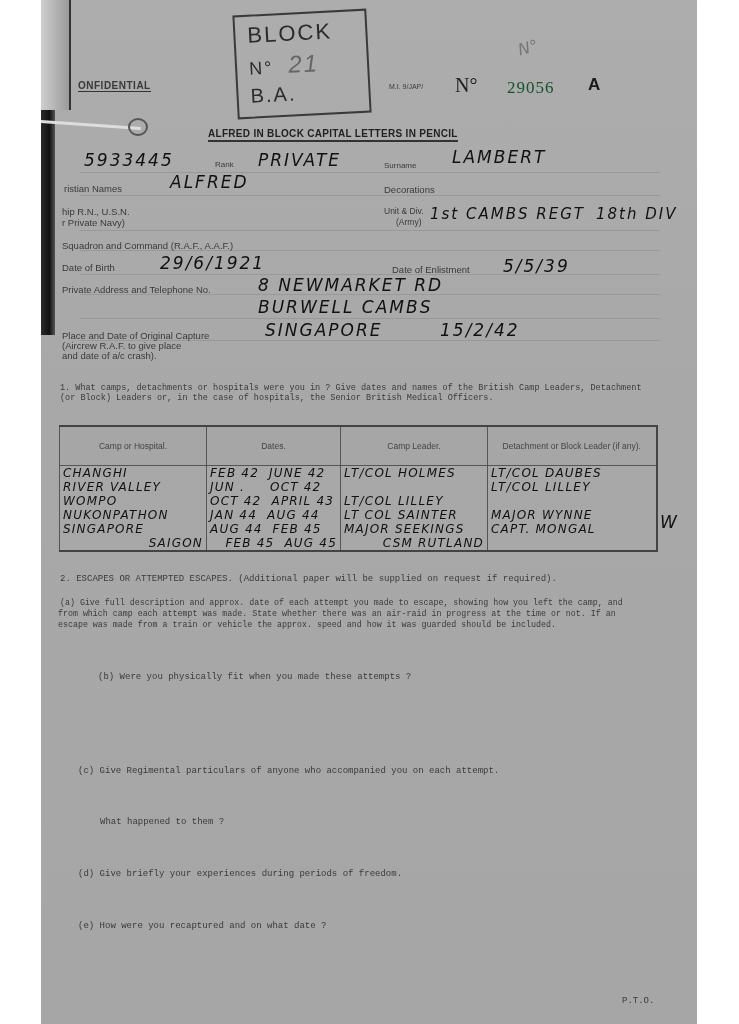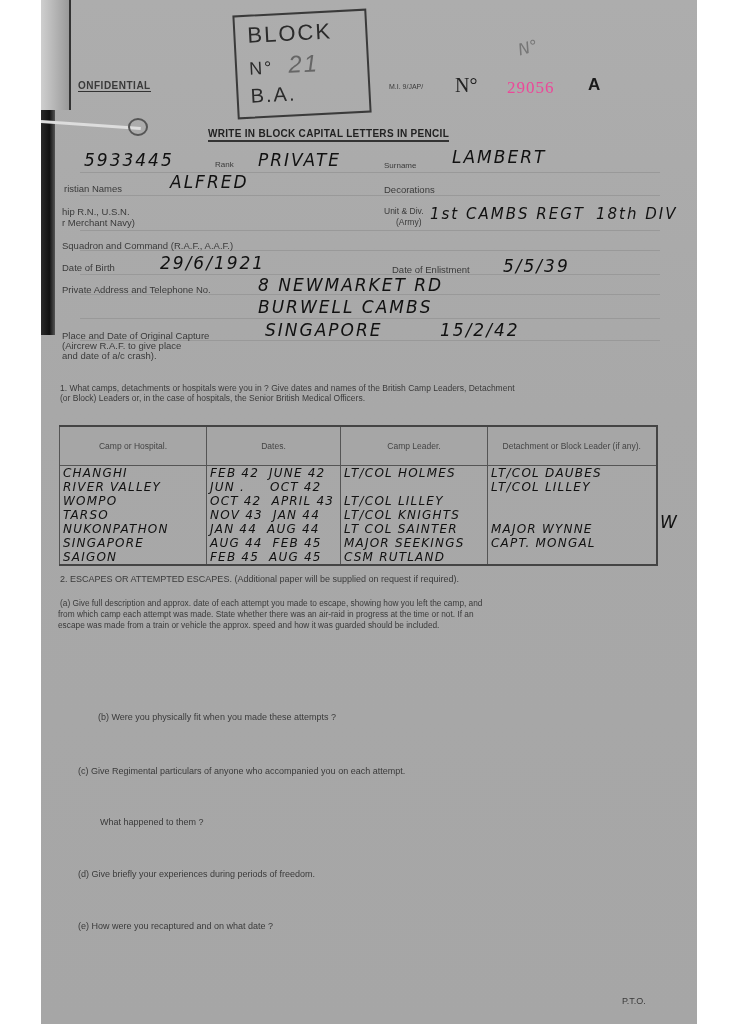--- a/index.html
+++ b/index.html
@@ -45,23 +45,23 @@
   }
   table.camps th {
     height: 36px; font-weight: normal; font-family: "Liberation Sans", sans-serif; font-size: 8.5px; color: #444;
     border: 1px solid #555; vertical-align: middle; text-align: center; background: #a6a6a6;
   }
   table.camps td {
     border-left: 1px solid #555; border-right: 1px solid #555; padding: 0 3px;
     font-family: "DejaVu Sans", sans-serif; font-size: 12px; font-style: italic; color: #111; height: 14px; line-height: 14px;
     letter-spacing: 1.2px; white-space: nowrap; overflow: visible;
   }
-  table.camps tr:last-child td { border-bottom: 2px solid #444; }
+  table.camps tr:last-child td { border-bottom: 2px solid #444; text-align: right; }
   table.camps { border-top: 2px solid #444; border-right: 2px solid #444; }
-  .q { font-family: Liberation Sans, sans-serif; font-size: 9px; color: #3a3a3a; }
+  .q { font-family: Liberation Mono, monospace; font-size: 9px; color: #3a3a3a; }
 </style>
 </head>
 <body>
 
 <div class="page"></div>
 <div class="binder"></div>
 <div class="binder-light"></div>
 <div class="tag-string"></div>
 <div class="tag-knot"></div>
 
@@ -71,39 +71,39 @@
     <span>N°</span>
     <span style="color:#666;font-style:italic;font-size:24px;margin-left:8px;">21</span>
   </div>
   <div class="line" style="top:68px;font-size:20px;">B.A.</div>
 </div>
 <div class="abs" style="left:518px;top:38px;color:#777;font-style:italic;font-size:16px;transform:rotate(-15deg);font-family:'DejaVu Sans',sans-serif;">N°</div>
 
 <div class="abs print" style="left:78px;top:80px;font-size:10px;font-weight:bold;letter-spacing:0.5px;border-bottom:1px solid #333;">ONFIDENTIAL</div>
 <div class="abs print" style="left:389px;top:83px;font-size:7px;">M.I. 9/JAP/</div>
 <div class="abs" style="left:455px;top:74px;font-family:'Liberation Serif',serif;font-size:20px;color:#222;">N°</div>
-<div class="abs" style="left:507px;top:78px;font-family:'Liberation Serif',serif;font-size:17px;color:#ec4899;letter-spacing:1px;">29056</div>
+<div class="abs" style="left:507px;top:78px;font-family:'Liberation Serif',serif;font-size:17px;color:#14532d;letter-spacing:1px;">29056</div>
 <div class="abs" style="left:588px;top:75px;font-family:'Liberation Sans',sans-serif;font-weight:bold;font-size:17px;color:#1a1a1a;">A</div>
-<div class="abs heading">WRITE IN BLOCK CAPITAL LETTERS IN PENCIL</div>
+<div class="abs heading">ALFRED IN BLOCK CAPITAL LETTERS IN PENCIL</div>
 
 <div class="rule" style="left:80px;top:172px;width:580px;"></div>
 <div class="abs hand" style="left:84px;top:150px;font-size:17px;">5933445</div>
 <div class="abs print" style="left:215px;top:160px;font-size:8px;">Rank</div>
 <div class="abs hand" style="left:258px;top:150px;">PRIVATE</div>
 <div class="abs print" style="left:384px;top:161px;font-size:8px;">Surname</div>
 <div class="abs hand" style="left:452px;top:147px;">LAMBERT</div>
 
 <div class="rule" style="left:80px;top:195px;width:580px;"></div>
 <div class="abs print" style="left:64px;top:183px;">ristian Names</div>
 <div class="abs hand" style="left:170px;top:172px;">ALFRED</div>
 <div class="abs print" style="left:384px;top:184px;">Decorations</div>
 
 <div class="rule" style="left:80px;top:230px;width:580px;"></div>
 <div class="abs print" style="left:62px;top:206px;">hip R.N., U.S.N.</div>
-<div class="abs print" style="left:62px;top:217px;">r Merchant Navy)</div>
+<div class="abs print" style="left:62px;top:217px;">r Private Navy)</div>
 <div class="abs print" style="left:384px;top:206px;font-size:8.5px;">Unit &amp; Div.</div>
 <div class="abs print" style="left:396px;top:217px;font-size:8.5px;">(Army)</div>
 <div class="abs hand" style="left:430px;top:205px;font-size:15px;">1st CAMBS REGT</div>
 <div class="abs hand" style="left:596px;top:205px;font-size:15px;">18th DIV</div>
 
 <div class="rule" style="left:80px;top:250px;width:580px;"></div>
 <div class="abs print" style="left:62px;top:240px;">Squadron and Command (R.A.F., A.A.F.)</div>
 
 <div class="rule" style="left:80px;top:274px;width:580px;"></div>
 <div class="abs print" style="left:62px;top:262px;">Date of Birth</div>
@@ -155,26 +155,20 @@
       <td></td>
       <td>LT/COL LILLEY</td>
     </tr>
     <tr>
       <td>WOMPO</td>
       <td><span>OCT 42</span>&nbsp; <span>APRIL 43</span></td>
       <td>LT/COL LILLEY</td>
       <td></td>
     </tr>
     <tr>
-      <td>TARSO</td>
-      <td><span>NOV 43</span>&nbsp; <span>JAN 44</span></td>
-      <td>LT/COL KNIGHTS</td>
-      <td></td>
-    </tr>
-    <tr>
       <td>NUKONPATHON</td>
       <td><span>JAN 44</span>&nbsp; <span>AUG 44</span></td>
       <td>LT COL SAINTER</td>
       <td>MAJOR WYNNE</td>
     </tr>
     <tr>
       <td>SINGAPORE</td>
       <td><span>AUG 44</span>&nbsp; <span>FEB 45</span></td>
       <td>MAJOR SEEKINGS</td>
       <td>CAPT. MONGAL</td>
@@ -186,19 +180,19 @@
       <td></td>
     </tr>
   </tbody>
 </table>
 <div class="abs hand" style="left:660px;top:512px;font-size:17px;">W</div>
 
 <div class="abs q" style="left:60px;top:574px;font-size:9px;">2.    ESCAPES OR ATTEMPTED ESCAPES.  (Additional paper will be supplied on request if required).</div>
 <div class="abs q" style="left:60px;top:598px;font-size:8.3px;">(a)  Give full description and approx. date of each attempt you made to escape, showing how you left the camp, and</div>
 <div class="abs q" style="left:58px;top:609px;font-size:8.3px;">from which camp each attempt was made.   State whether there was an air-raid in progress at the time or not.   If an</div>
 <div class="abs q" style="left:58px;top:620px;font-size:8.3px;">escape was made from a train or vehicle the approx. speed and how it was guarded should be included.</div>
-<div class="abs q" style="left:78px;top:712px;padding-left:20px;">(b)  Were you physically fit when you made these attempts ?</div>
+<div class="abs q" style="left:78px;top:672px;padding-left:20px;">(b)  Were you physically fit when you made these attempts ?</div>
 <div class="abs q" style="left:78px;top:766px;">(c)  Give Regimental particulars of anyone who accompanied you on each attempt.</div>
 <div class="abs q" style="left:100px;top:817px;">What happened to them ?</div>
 <div class="abs q" style="left:78px;top:869px;">(d)  Give briefly your experiences during periods of freedom.</div>
 <div class="abs q" style="left:78px;top:921px;">(e)  How were you recaptured and on what date ?</div>
 
 <div class="abs q" style="left:622px;top:996px;font-size:9px;">P.T.O.</div>
 
 </body></html>

